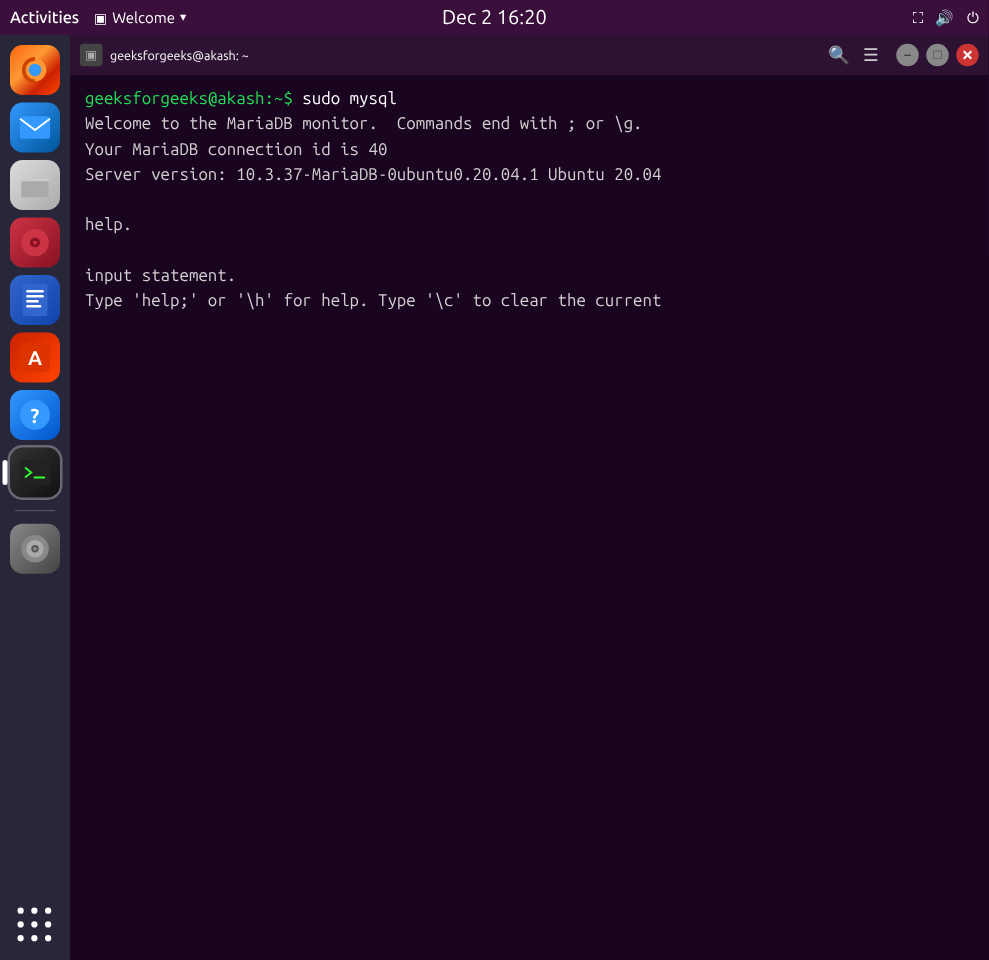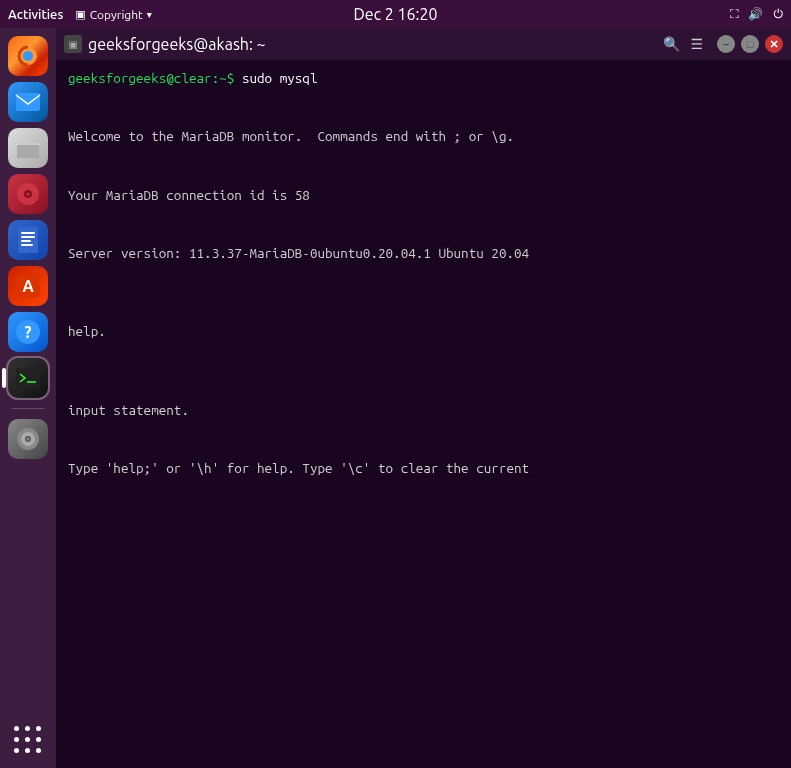--- a/index.html
+++ b/index.html
@@ -8,21 +8,21 @@
       height: 768px;
       background: #2d0a2e;
       font-family: 'Ubuntu', 'DejaVu Sans', sans-serif;
       overflow: hidden;
     }
 
     
     .desktop {
       width: 691px;
       height: 768px;
-      background: #f0abfc;
+      background: #5eead4;
       position: relative;
     }
 
     
     .topbar {
       width: 791px;
       height: 28px;
       background: #3a0f3b;
       display: flex;
       align-items: center;
@@ -221,21 +221,21 @@
       border-radius: 3px;
       display: flex;
       align-items: center;
       justify-content: center;
       font-size: 10px;
       color: #aaa;
     }
 
     .terminal-title {
       color: #fff;
-      font-size: 16px;
+      font-size: 10px;
     }
 
     .terminal-titlebar-right {
       display: flex;
       align-items: center;
       gap: 6px;
     }
 
     .title-btn {
       width: 18px;
@@ -298,21 +298,20 @@
 
     .cmd-text {
       color: #ffffff;
     }
 
     .output-text {
       color: #d0d0d0;
       display: block;
       white-space: pre-wrap;
       word-wrap: break-word;
-      margin-top: 38px;
     }
 
     .mariadb-prompt {
       color: #d0d0d0;
     }
 
     .cursor {
       display: inline-block;
       width: 9px;
       height: 16px;
@@ -339,21 +338,21 @@
 </head>
 <body>
 
 <div class="desktop">
 
   <div class="topbar">
     <div class="topbar-left">
       <span class="topbar-activities">Activities</span>
       <span class="topbar-terminal">
         <span style="font-size:11px;">▣</span>
-        <span>Copyright</span>
+        <span>Welcome</span>
         <span style="font-size:10px;">▾</span>
       </span>
     </div>
     <div class="topbar-center">Dec 2  16:20</div>
     <div class="topbar-right">
       <span class="topbar-icon">⛶</span>
       <span class="topbar-icon">🔊</span>
       <span class="topbar-icon">⏻</span>
     </div>
   </div>
@@ -462,26 +461,26 @@
         <button class="title-btn-menu">☰</button>
         <button class="title-btn btn-minimize">–</button>
         <button class="title-btn btn-maximize">□</button>
         <button class="title-btn btn-close">✕</button>
       </div>
     </div>
 
     <div class="terminal-body">
 
       <span class="terminal-line">
-        <span class="prompt-user">geeksforgeeks@clear</span><span class="prompt-path">:~</span><span class="prompt-dollar">$</span><span class="cmd-text"> sudo mysql</span>
+        <span class="prompt-user">geeksforgeeks@akash</span><span class="prompt-path">:~</span><span class="prompt-dollar">$</span><span class="cmd-text"> sudo mysql</span>
       </span>
 
       <span class="output-text">Welcome to the MariaDB monitor.  Commands end with ; or \g.</span>
-      <span class="output-text">Your MariaDB connection id is 58</span>
-      <span class="output-text">Server version: 11.3.37-MariaDB-0ubuntu0.20.04.1 Ubuntu 20.04</span>
+      <span class="output-text">Your MariaDB connection id is 40</span>
+      <span class="output-text">Server version: 10.3.37-MariaDB-0ubuntu0.20.04.1 Ubuntu 20.04</span>
       <span class="empty-line"></span>
       <span class="output-text">help.</span>
       <span class="empty-line"></span>
       <span class="output-text">input statement.</span>
       <span class="output-text">Type 'help;' or '\h' for help. Type '\c' to clear the current</span>
       <span class="empty-line"></span>
 
     </div>
   </div>
 

